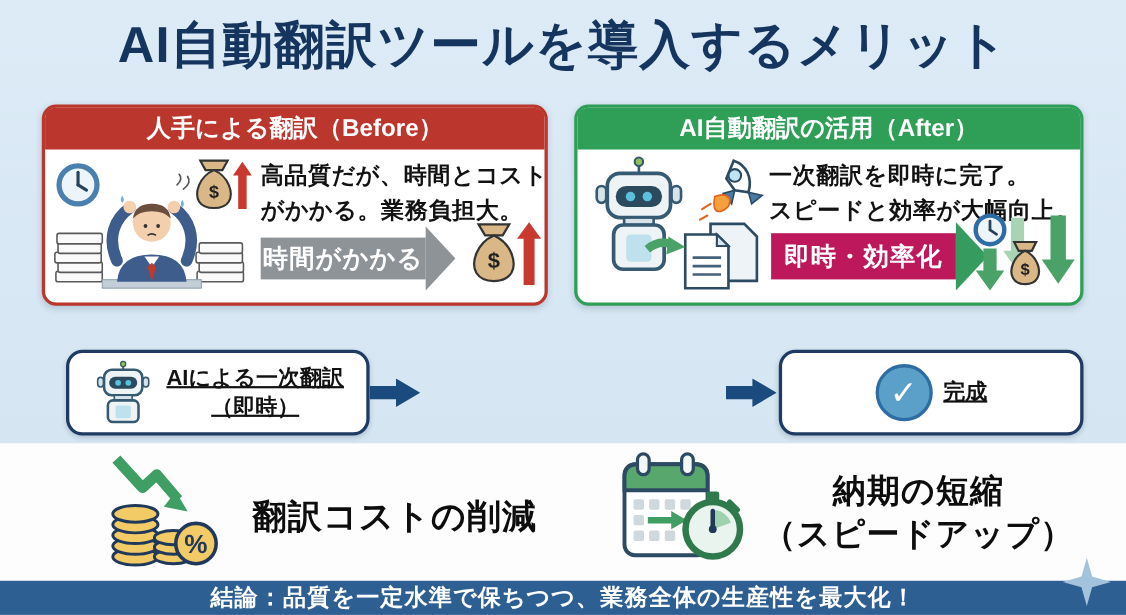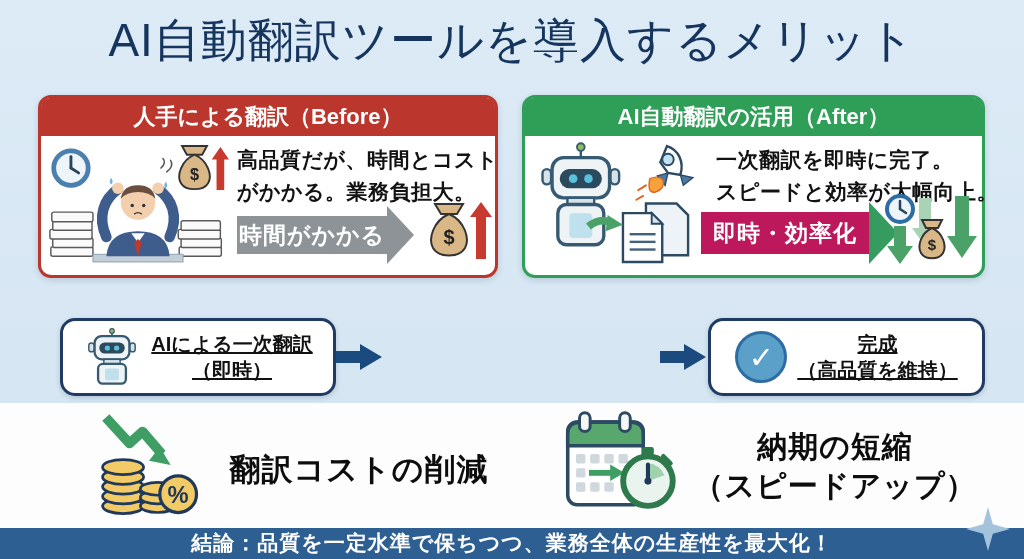--- a/index.html
+++ b/index.html
@@ -4,21 +4,21 @@
 <style>
   * { margin:0; padding:0; box-sizing:border-box; }
   body { font-family:"Liberation Sans","DejaVu Sans",sans-serif; }
   .page {
     position:relative; width:1024px; height:559px;
     background:linear-gradient(180deg,#dcebf6 0%,#d3e3f0 100%);
     overflow:hidden;
   }
   .title {
     position:absolute; top:10px; left:0; width:100%;
-    text-align:center; font-size:46px; font-weight:400;
+    text-align:center; font-size:46px; font-weight:700;
     color:#16355e; letter-spacing:1px;
   }
   .panel {
     position:absolute; top:95px; height:183px; background:#fff;
     border-radius:13px; box-shadow:0 2px 6px rgba(30,60,90,.18);
   }
   .panel--before { left:38px; width:460px; border:3px solid #bb362c; }
   .panel--after  { left:522px; width:463px; border:3px solid #2f9e57; }
   .panel-header {
     height:38px; line-height:38px; text-align:center;
@@ -27,21 +27,21 @@
   }
   .panel--before .panel-header { background:#bb362c; }
   .panel--after  .panel-header { background:#2f9e57; }
   .panel-body { position:relative; height:139px; }
   .scene { position:absolute; left:6px; top:3px; }
   .desc {
     position:absolute; top:8px; font-size:21px; font-weight:bold;
     color:#121212; line-height:1.5; letter-spacing:.5px;
   }
   .desc--before { left:196px; width:262px; }
-  .desc--after  { left:174px; width:286px;margin-left:17px; }
+  .desc--after  { left:174px; width:286px; }
   .label-arrow {
     position:absolute; display:flex; align-items:center; justify-content:center;
     color:#fff; font-weight:bold; font-size:23px; letter-spacing:1px;
   }
   .label-arrow .head {
     position:absolute; top:50%; transform:translateY(-50%);
     width:0; height:0;
   }
   .label-arrow--gray { left:196px; top:80px; width:150px; height:38px; background:#8e9398; }
   .label-arrow--gray .head { right:-27px; border-top:29px solid transparent; border-bottom:29px solid transparent; border-left:27px solid #8e9398; }
@@ -271,21 +271,20 @@
   <svg class="flow-arrow flow-arrow--2" width="46" height="26" viewBox="0 0 46 26">
     <path d="M0 7 h24 v-7 l22 13 -22 13 v-7 h-24 z" fill="#1a4a7e"></path>
   </svg>
 
   <div class="flow-box flow-box--3">
     <div class="check-circle">
       <span>✓</span>
     </div>
     <div class="flow-text">
       <span>完成</span><br>
-      <span>（高品質を維持）</span>
     </div>
   </div>
 
   <div class="benefit-band">
 
     <svg class="benefit-icon benefit-icon--coins" viewBox="0 0 100 100" width="108" height="112">
       <g fill="#f2ca66" stroke="#20395a" stroke-width="2.5">
         <ellipse cx="26" cy="88" rx="19" ry="7"></ellipse>
         <ellipse cx="26" cy="79" rx="19" ry="7"></ellipse>
         <ellipse cx="26" cy="70" rx="19" ry="7"></ellipse>

